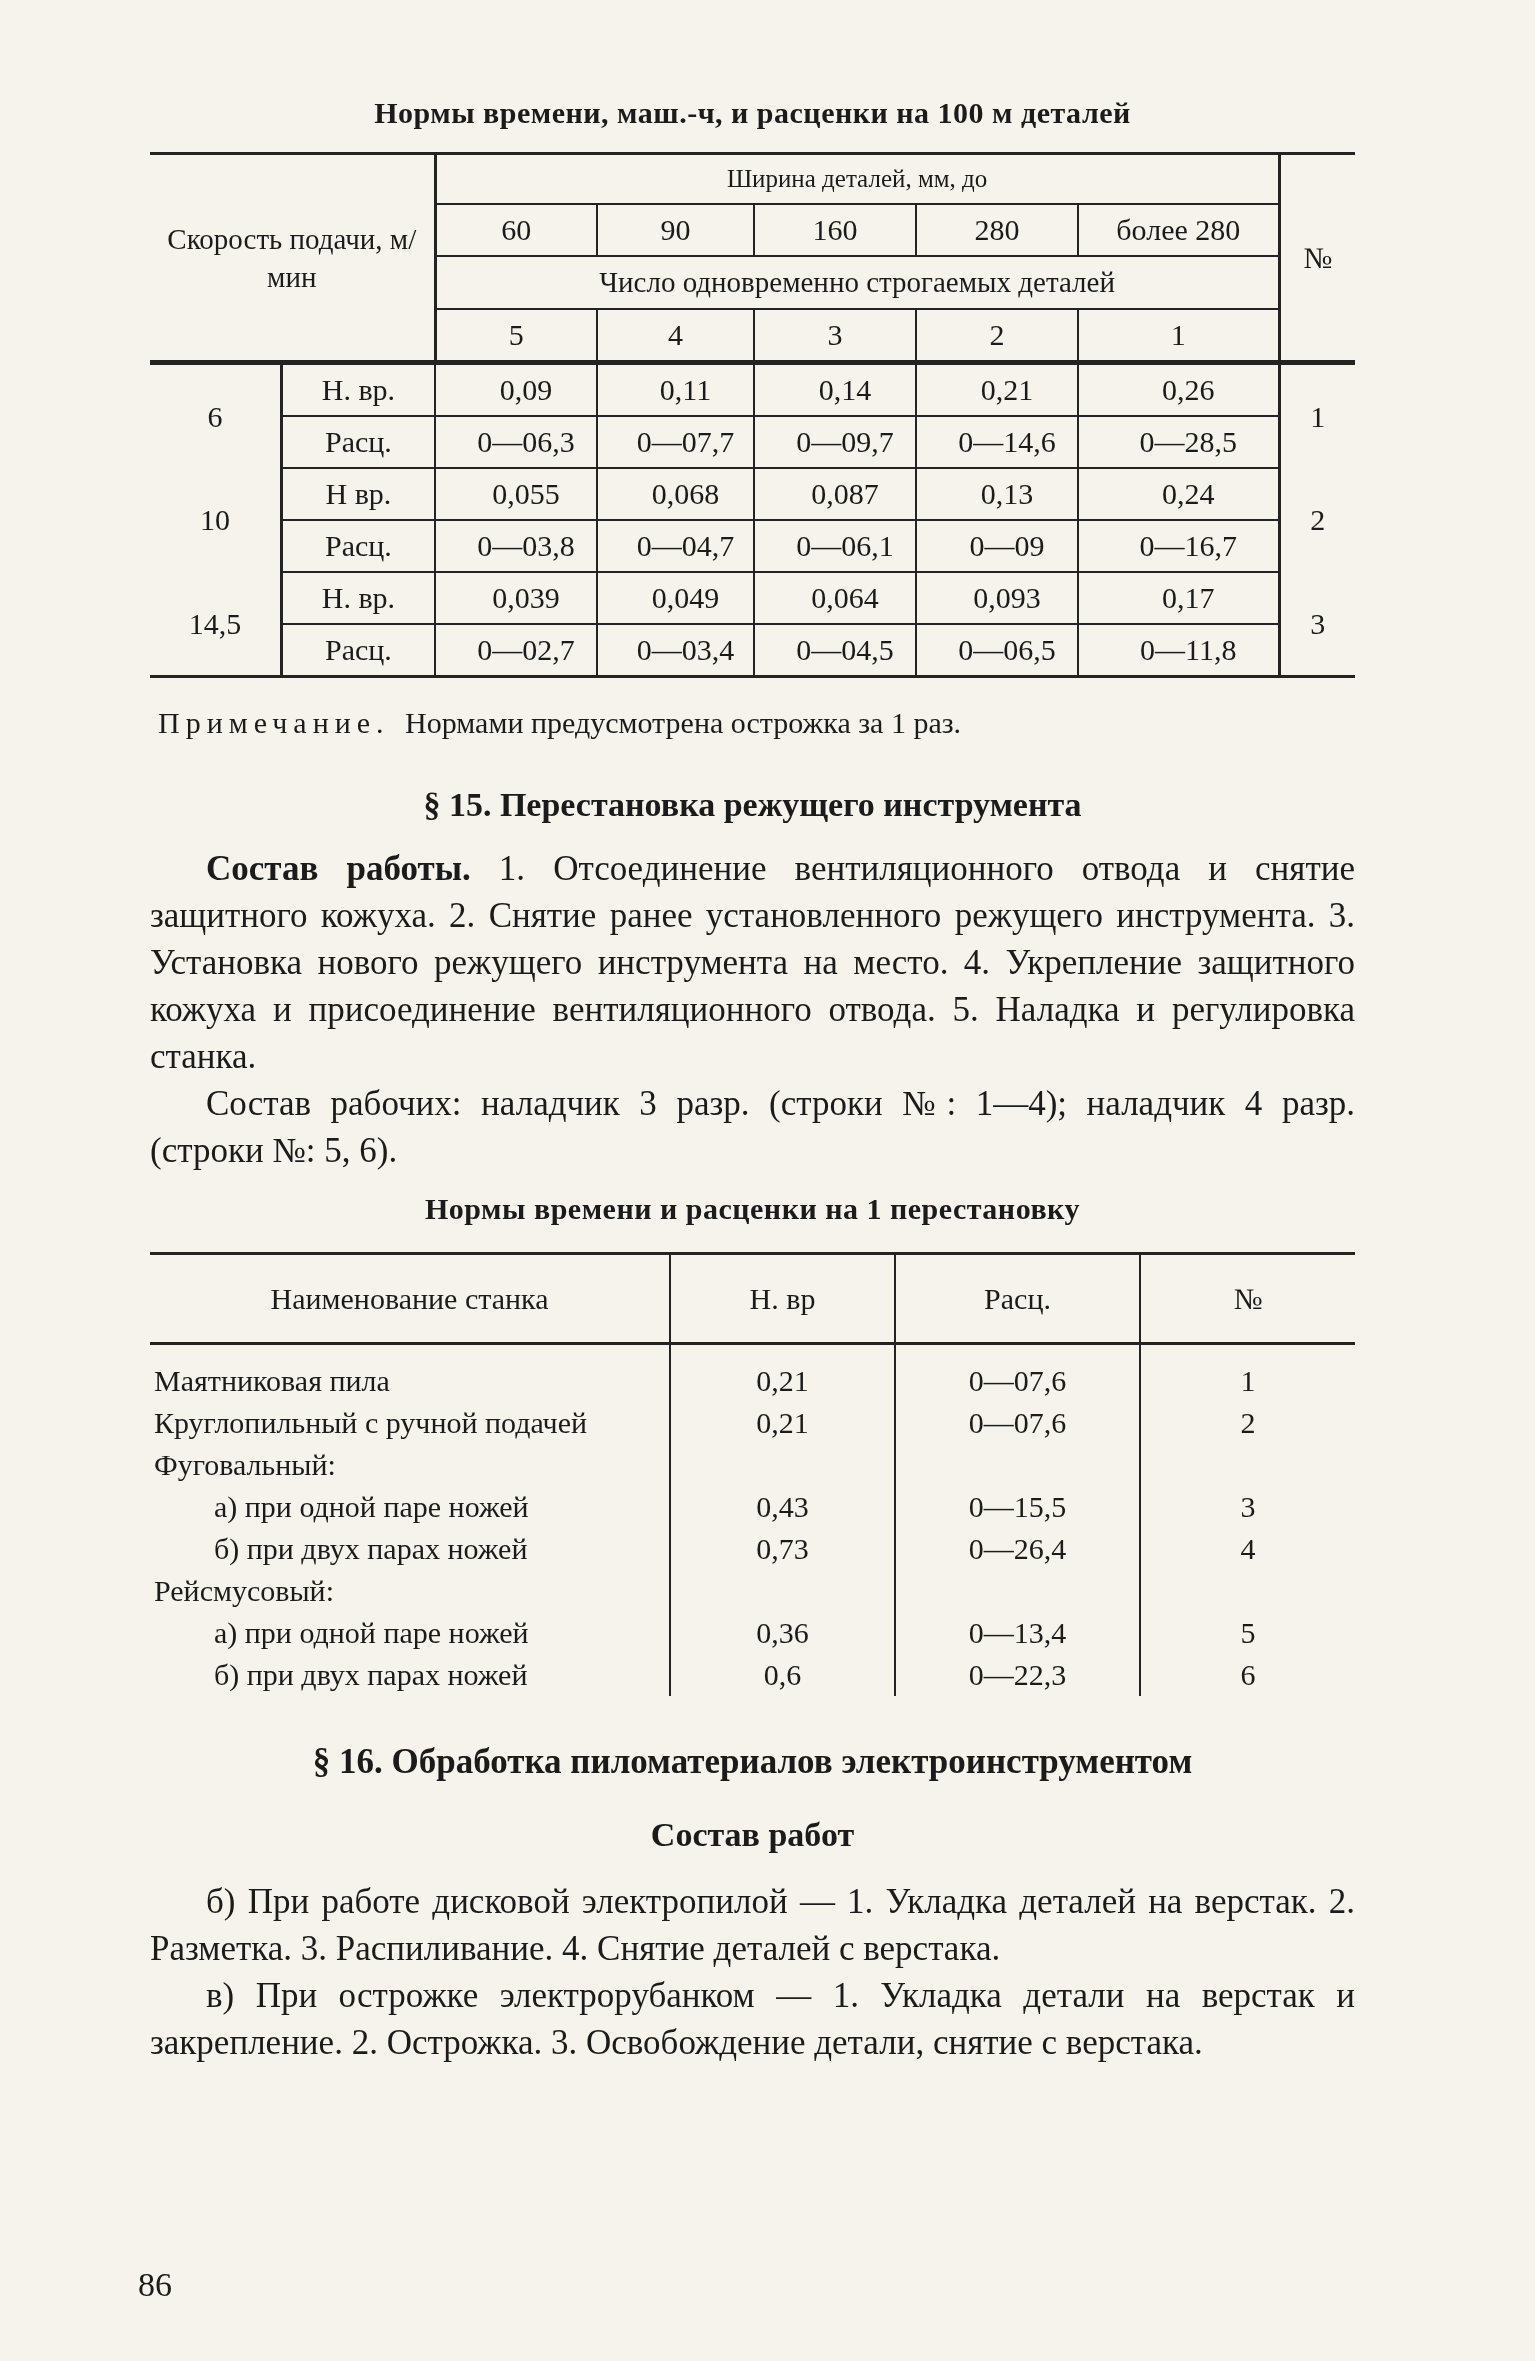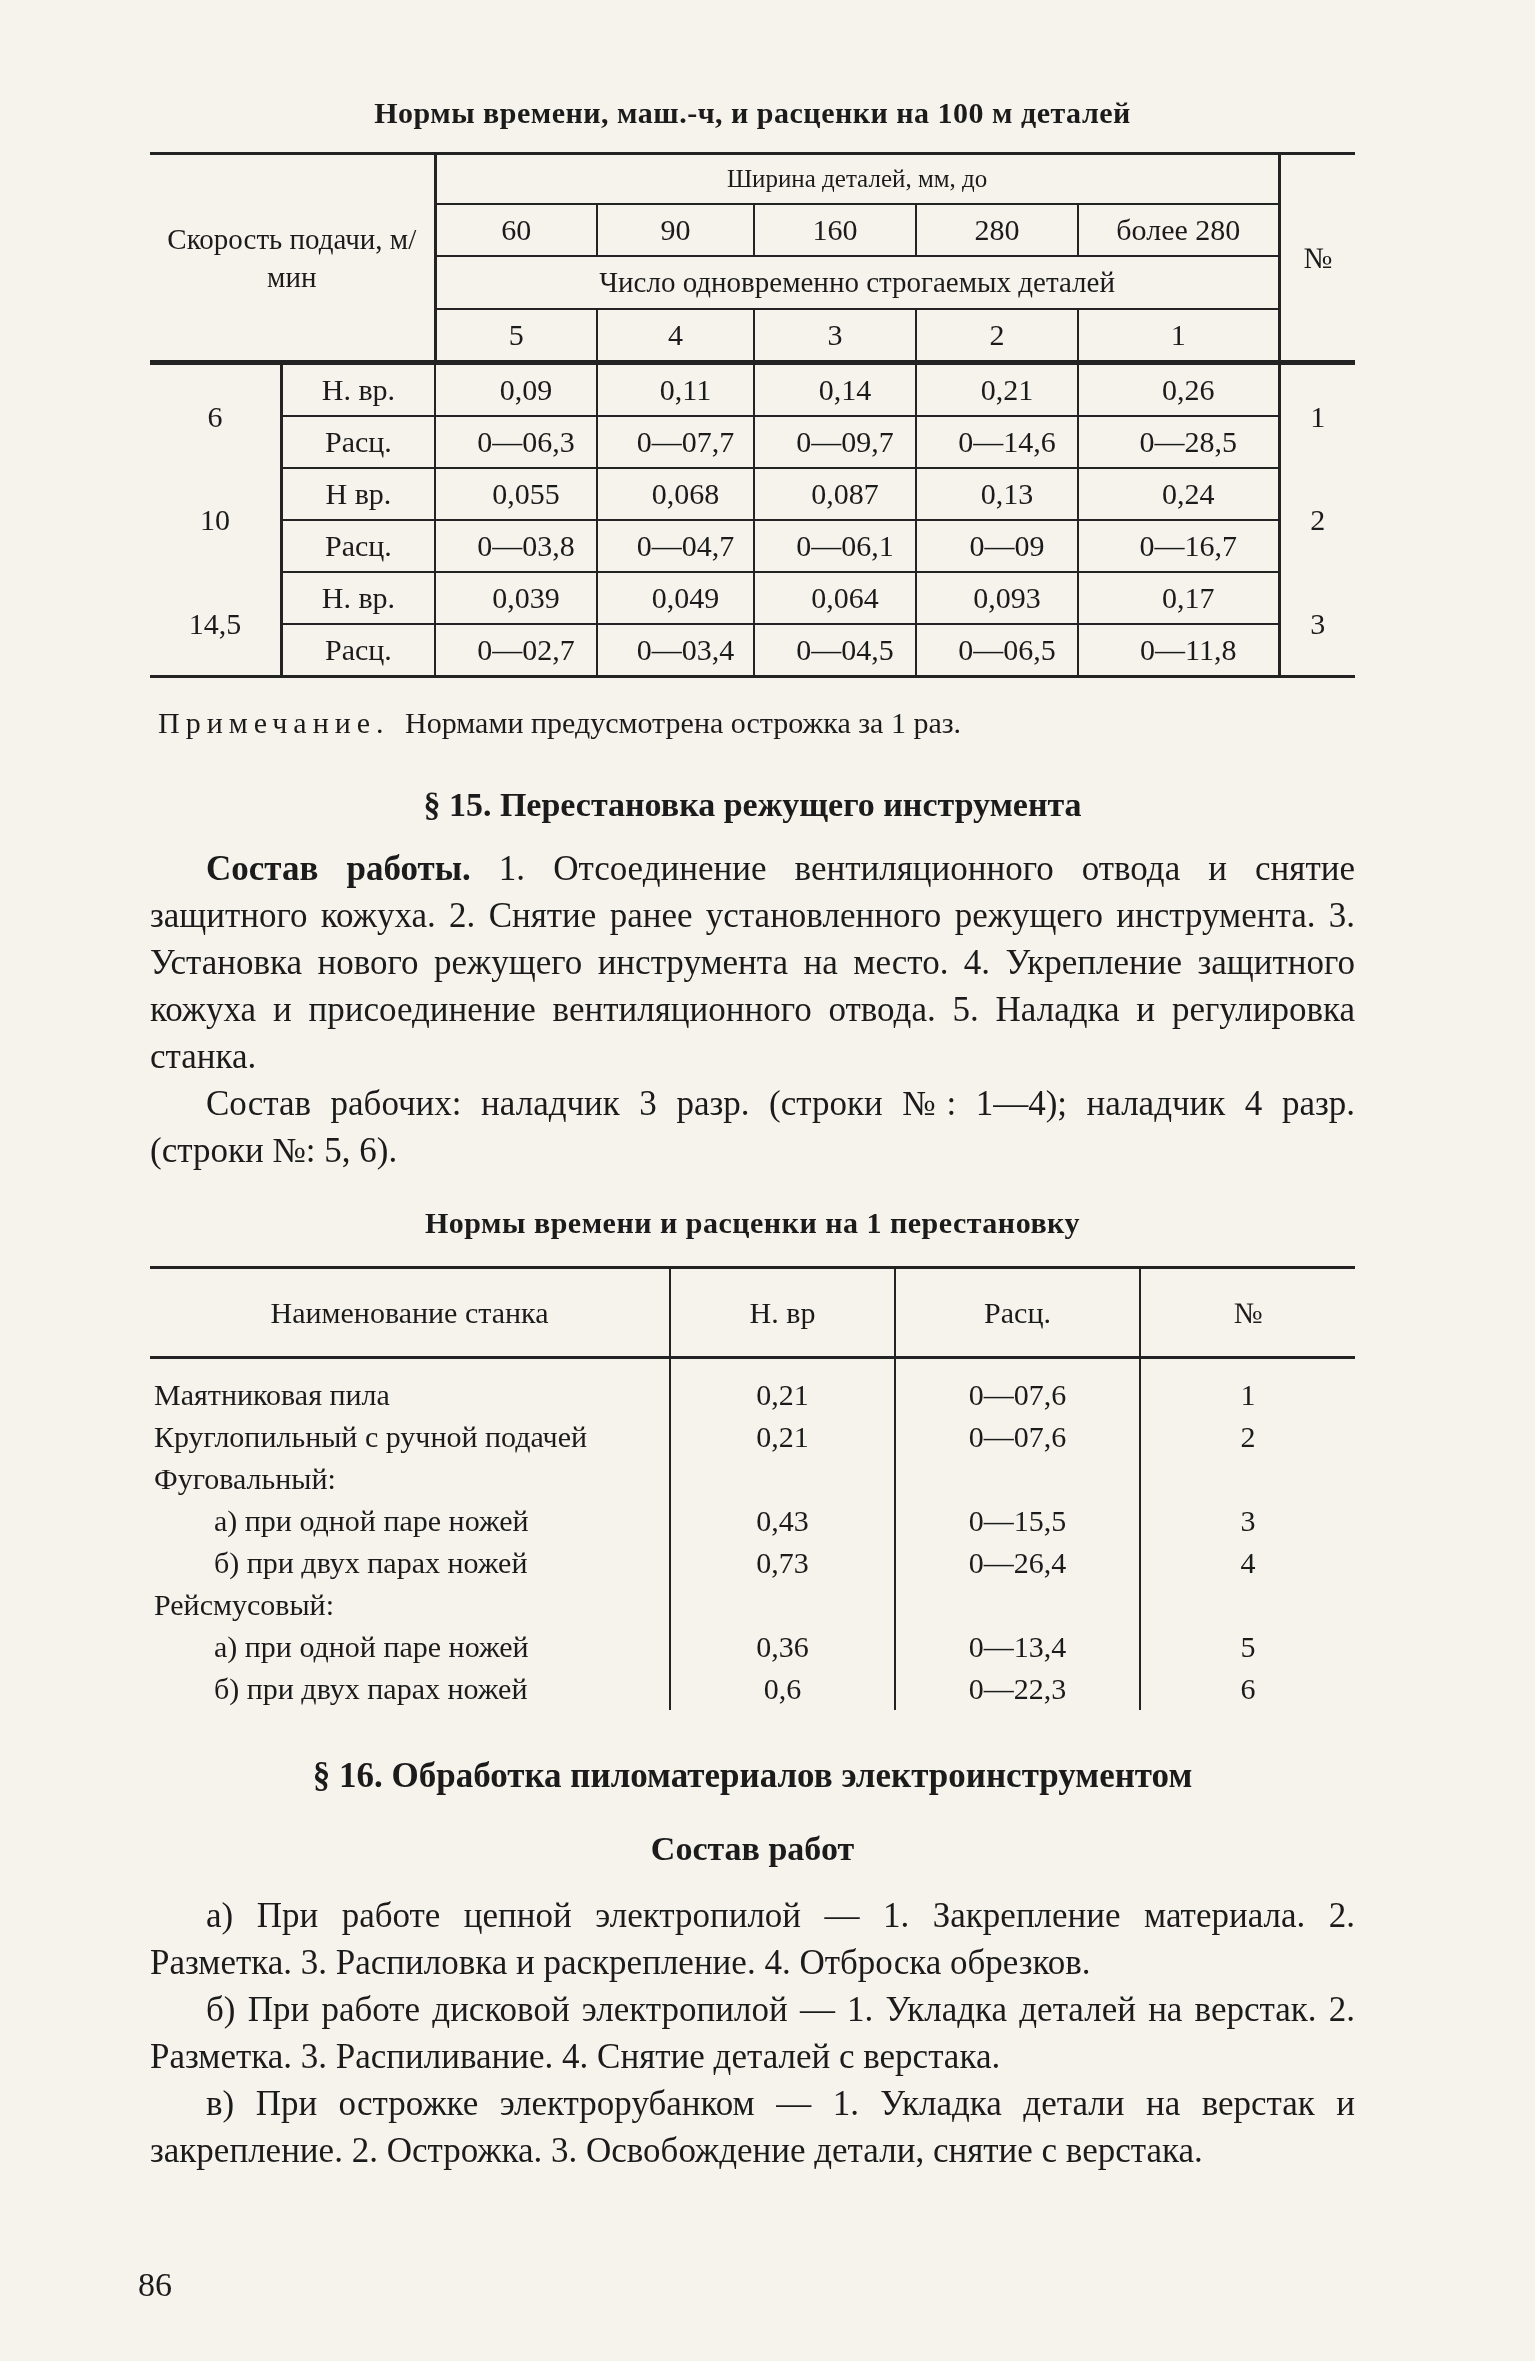--- a/index.html
+++ b/index.html
@@ -8,21 +8,21 @@
     width: 1535px; height: 2361px;
     background: #f5f3ec;
     color: #1b1b1b;
     font-family: "Liberation Serif", serif;
     overflow: hidden;
     position: relative;
   }
   .content { width: 1205px; margin-left: 150px; padding-top: 96px; }
 
   .tbl-title { text-align: center; font-weight: bold; font-size: 30px; margin-bottom: 22px; letter-spacing: .5px; }
-  .t2title { margin-top: 32px; margin-bottom: 26px; }
+  .t2title { margin-top: 18px; margin-bottom: 26px; }
 
   table { border-collapse: collapse; table-layout: fixed; width: 100%; }
 
   
   .t1 { border-top: 3px solid #232323; border-bottom: 3px solid #232323; font-size: 30px; }
   .t1 td { text-align: center; vertical-align: middle; padding: 8px 4px; }
   .t1 .speedhead { border-right: 3px solid #232323; border-bottom: 5px solid #232323; font-size: 29px; line-height: 38px; }
   .t1 .numhead   { border-left: 3px solid #232323; border-bottom: 5px solid #232323; }
   .t1 .wspan { border-bottom: 2px solid #232323; font-size: 25px; padding: 10px 4px; }
   .t1 .cspan { border-bottom: 2px solid #232323; font-size: 29px; padding: 9px 4px; margin-top: 8px; }
@@ -232,20 +232,19 @@
           <td class="c2">0,6</td>
           <td class="c3">0—22,3</td>
           <td class="c4">6</td>
         </tr>
       </tbody>
     </table>
 
     <div class="sect sect16">§ 16. Обработка пиломатериалов электроинструментом</div>
     <div class="subhead">Состав работ</div>
 
-    <p class="para">а) При работе цепной электропилой — 1. Закрепление материала. 2. Разметка. 3. Распиловка и раскрепление. 4. Отброска обрезков.</p>
     <p class="para">б) При работе дисковой электропилой — 1. Укладка деталей на верстак. 2. Разметка. 3. Распиливание. 4. Снятие деталей с верстака.</p>
     <p class="para">в) При острожке электрорубанком — 1. Укладка детали на верстак и закрепление. 2. Острожка. 3. Освобождение детали, снятие с верстака.</p>
 
   </div>
 
   <div class="pagenum">86</div>
 </div>
 
 </body></html>

